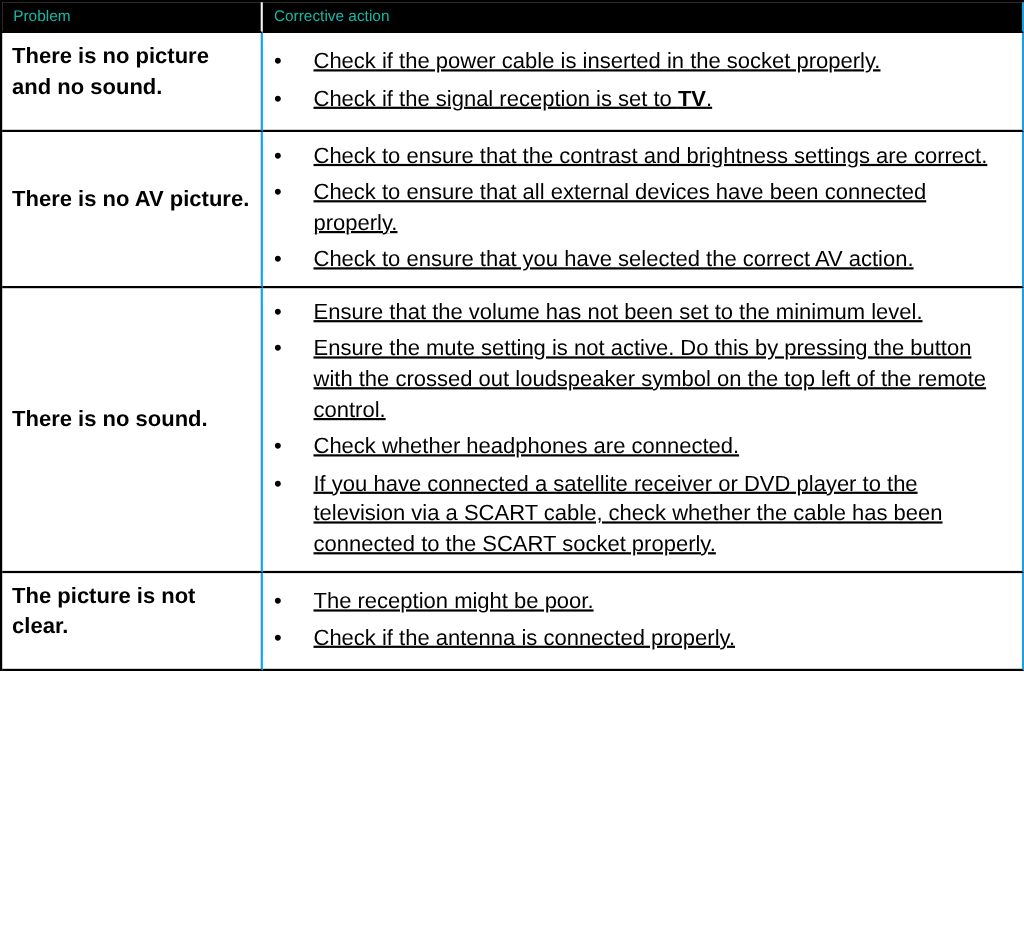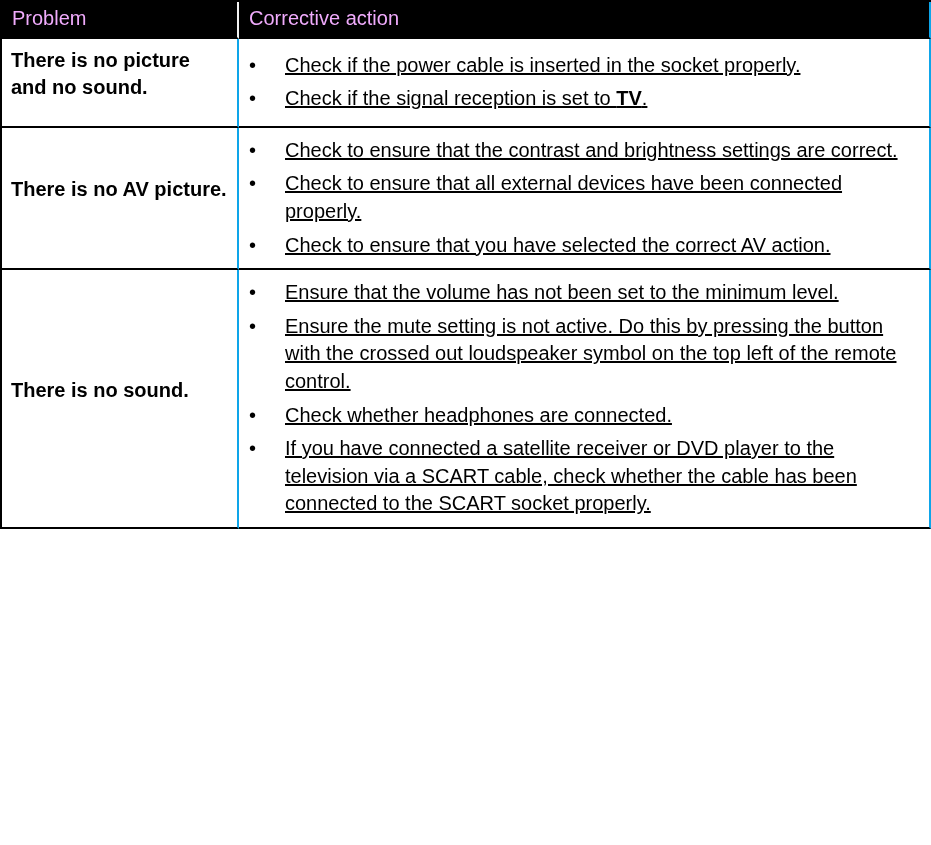--- a/index.html
+++ b/index.html
@@ -25,23 +25,23 @@
   col.c-problem { width: 237px; }
   th, td {
     box-sizing: border-box;
     border-right: 2px solid #0ea5e9;
     border-bottom: 2px solid #000;
     text-align: left;
     vertical-align: middle;
   }
   thead th {
     background: #000000;
-    color: #f0abfc;
+    color: #14b8a6;
     font-weight: normal;
-    font-size: 20px;
+    font-size: 14px;
     padding: 3px 10px 4px 10px;
   }
   thead th.h-problem {
     border-right: 2px solid #f2f2f2;
   }
   td.problem-cell {
     font-weight: bold;
     padding: 8px 8px 24px 9px;
   }
   td.action-cell {
@@ -134,14 +134,29 @@
               <span class="marker">•</span>
               <span class="btext"><span>Check whether headphones are connected.</span></span>
             </li>
             <li>
               <span class="marker">•</span>
               <span class="btext"><span>If you have connected a satellite receiver or DVD player to the television via a SCART cable, check whether the cable has been connected to the SCART socket properly.</span></span>
             </li>
           </ul>
         </td>
       </tr>
+      <tr>
+        <td class="problem-cell">The picture is not clear.</td>
+        <td class="action-cell">
+          <ul class="bullets">
+            <li>
+              <span class="marker">•</span>
+              <span class="btext"><span>The reception might be poor.</span></span>
+            </li>
+            <li>
+              <span class="marker">•</span>
+              <span class="btext"><span>Check if the antenna is connected properly.</span></span>
+            </li>
+          </ul>
+        </td>
+      </tr>
     </tbody>
 </table>
 
 </body></html>

